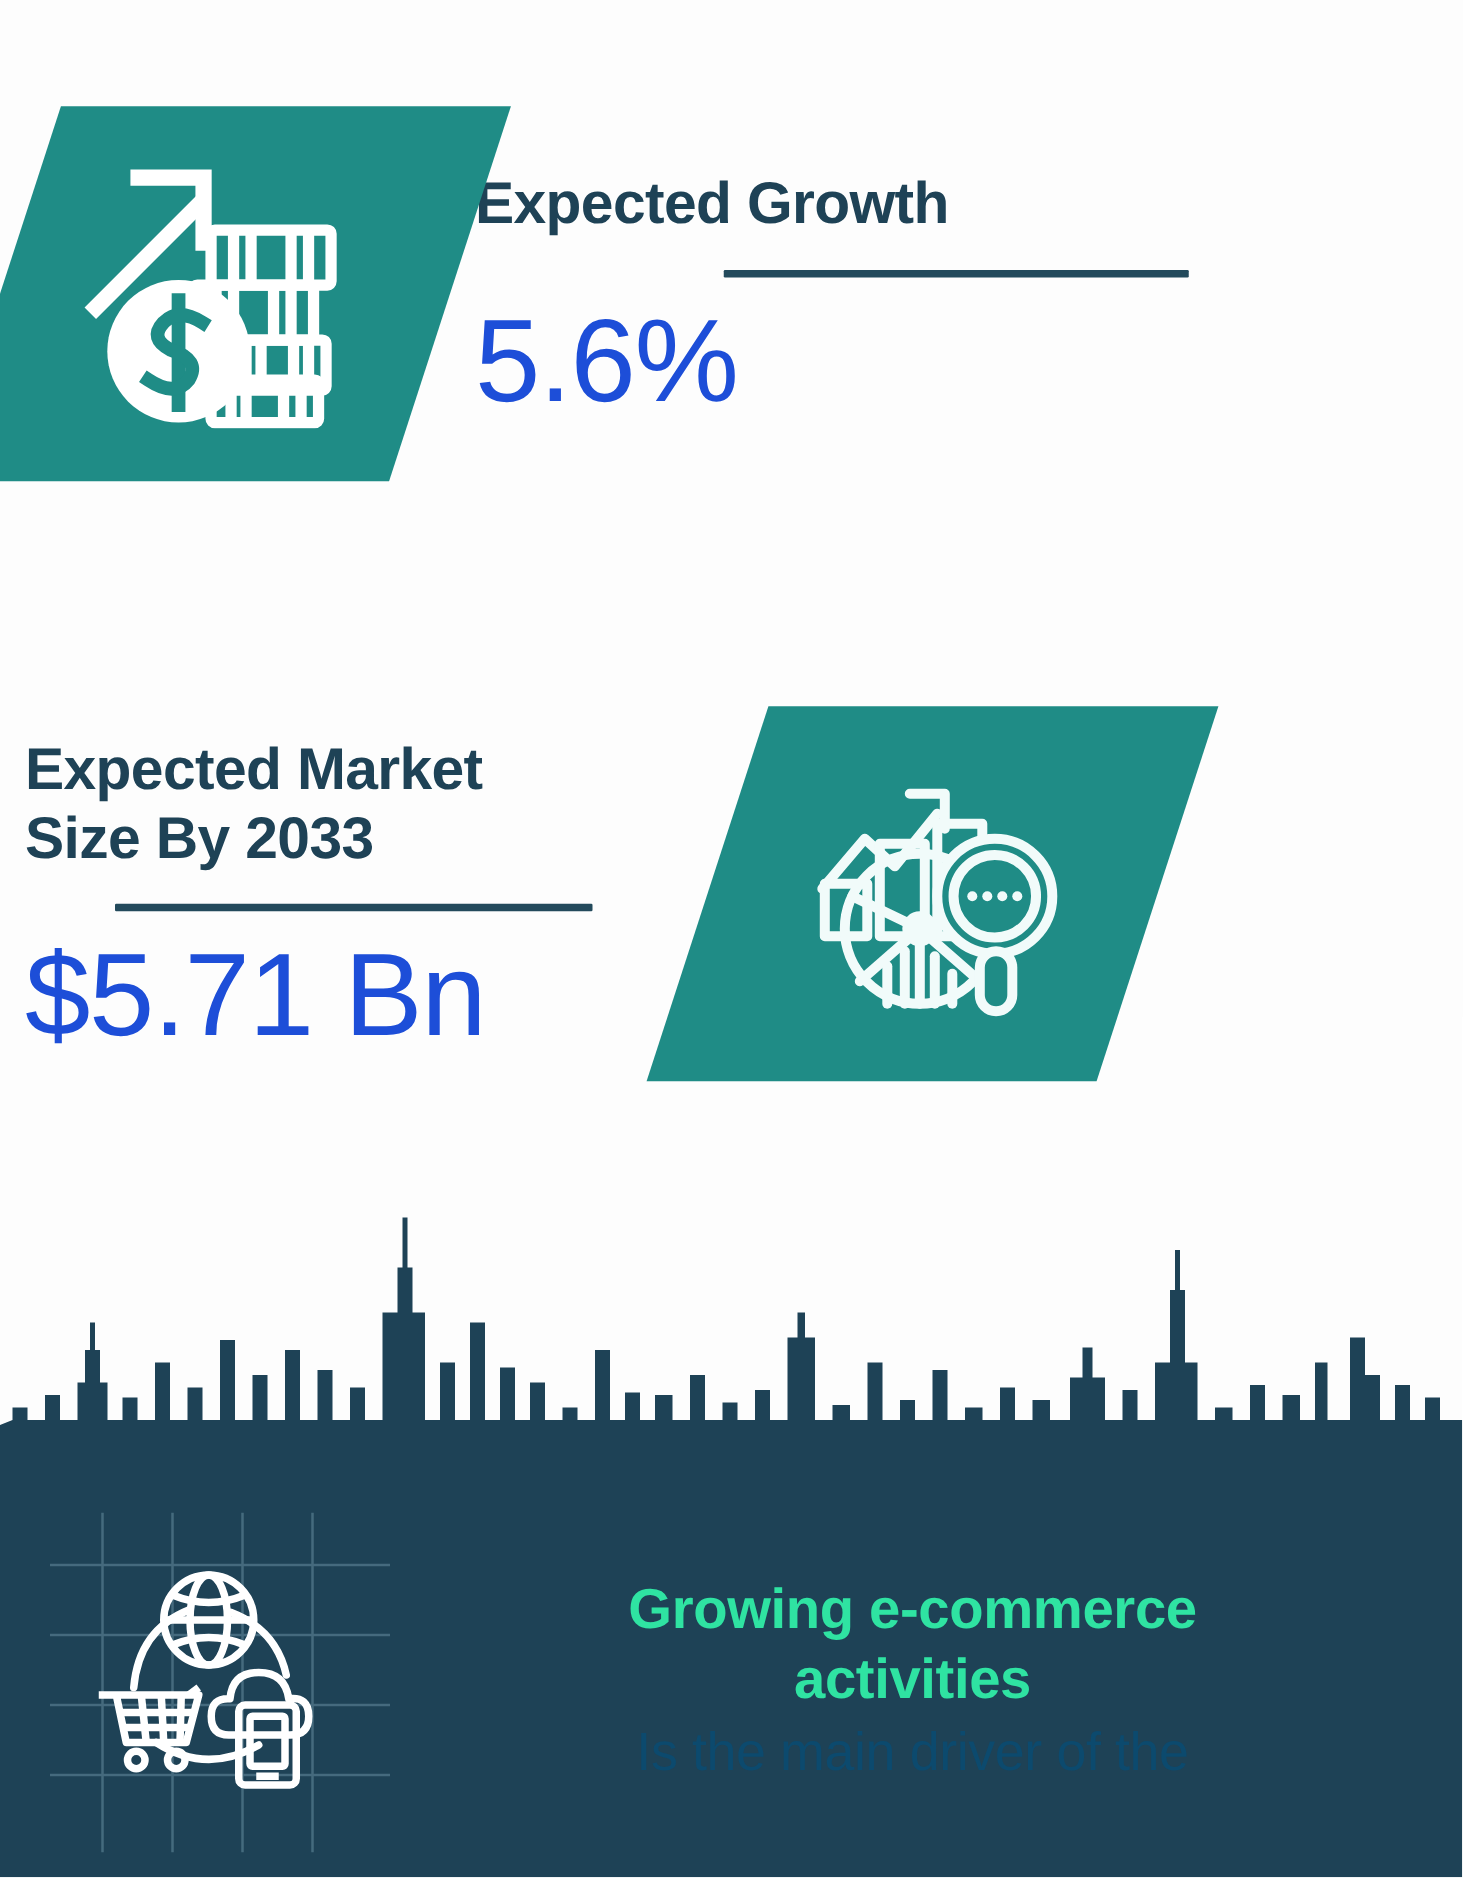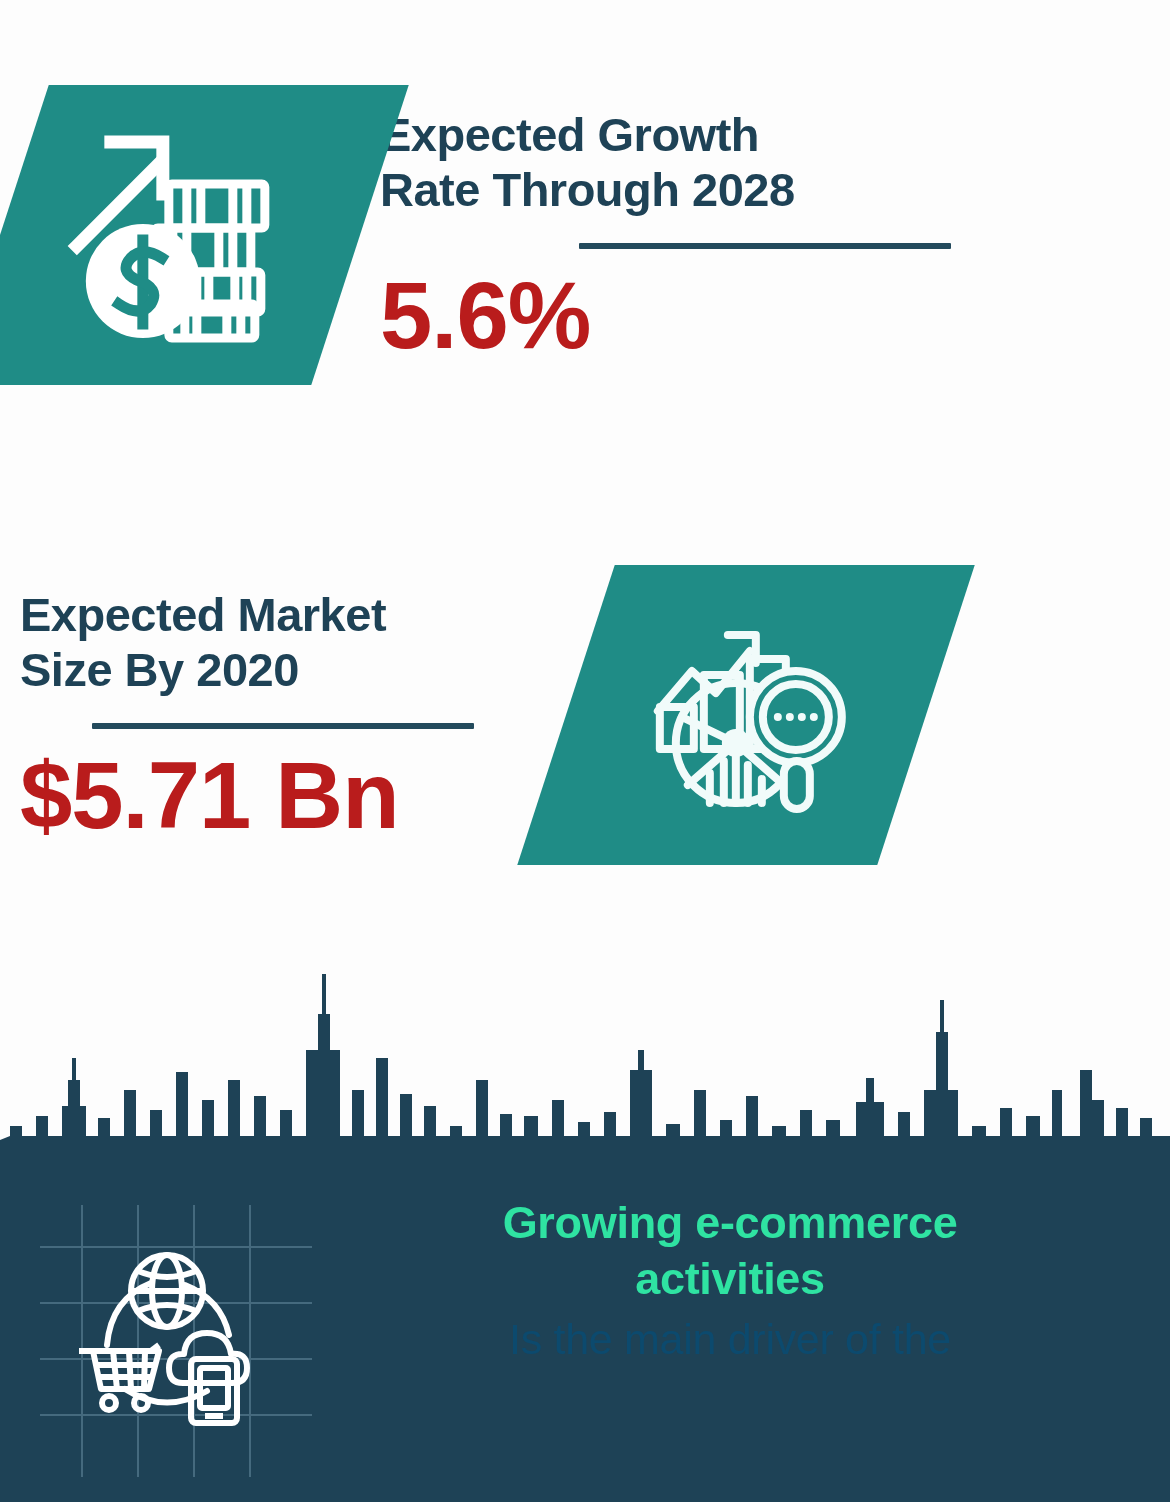--- a/index.html
+++ b/index.html
@@ -62,22 +62,22 @@
     line-height: 1.18;
     letter-spacing: -0.5px;
   }
   .stat-rule {
     height: 6px;
     background: #234a5c;
     margin: 26px auto 20px auto;
     border-radius: 1px;
   }
   .stat-value {
-    color: #b91c1c;
-    font-weight: bold;
+    color: #1d4ed8;
+    font-weight: normal;
     font-size: 94px;
     line-height: 1;
     letter-spacing: -1px;
   }
 
   #row-growth .stat-rule { width: 372px; }
   #row-size .stat-rule   { width: 382px; }
 
   
   #bottom-band {
@@ -95,20 +95,21 @@
     display: block;
   }
 
   #driver-content {
     position: absolute;
     left: 0;
     top: 255px;
     width: 1170px;
     height: 300px;
     display: flex;
+    align-items: center;
   }
   #driver-icon-wrap {
     position: relative;
     flex: 0 0 auto;
     width: 330px;
     height: 290px;
     display: flex;
     align-items: center;
     justify-content: center;
   }
@@ -193,33 +194,32 @@
             <line x1="78" y1="112" x2="78" y2="196"></line>
             <path d="M97 130 q-19 -12 -31 0 q-12 13 6 22 q24 8 14 24 q-11 14 -32 0"></path>
           </g>
         </svg>
       </span>
     </div>
 
     <div class="stat-text">
       <div class="stat-heading">
         <div>Expected Growth</div>
-        <div>Rate Through 2028</div>
       </div>
       <div class="stat-rule"></div>
       <div class="stat-value">5.6%</div>
     </div>
   </div>
 
   <div class="stat-row" id="row-size">
 
     <div class="stat-text">
       <div class="stat-heading">
         <div>Expected Market</div>
-        <div>Size By 2020</div>
+        <div>Size By 2033</div>
       </div>
       <div class="stat-rule"></div>
       <div class="stat-value">$5.71 Bn</div>
     </div>
 
     <div class="icon-tile">
       <span class="icon-inner">
         <svg width="205" height="205" viewBox="0 0 205 205" xmlns="http://www.w3.org/2000/svg">
           <g fill="none" stroke="#f1fbfa" stroke-width="8" stroke-linejoin="round" stroke-linecap="round">
 

